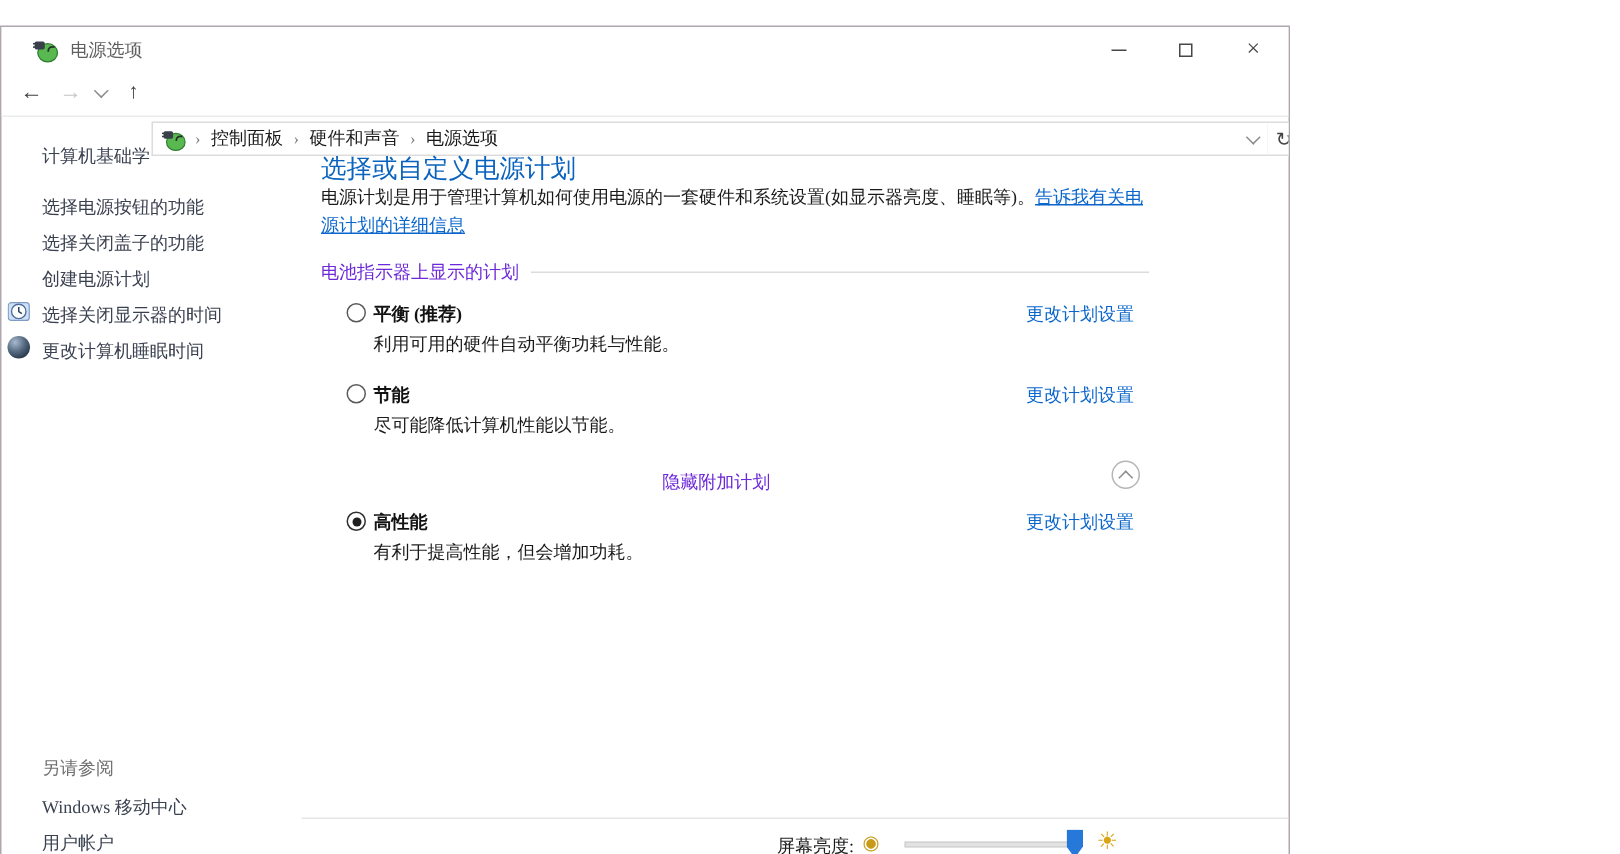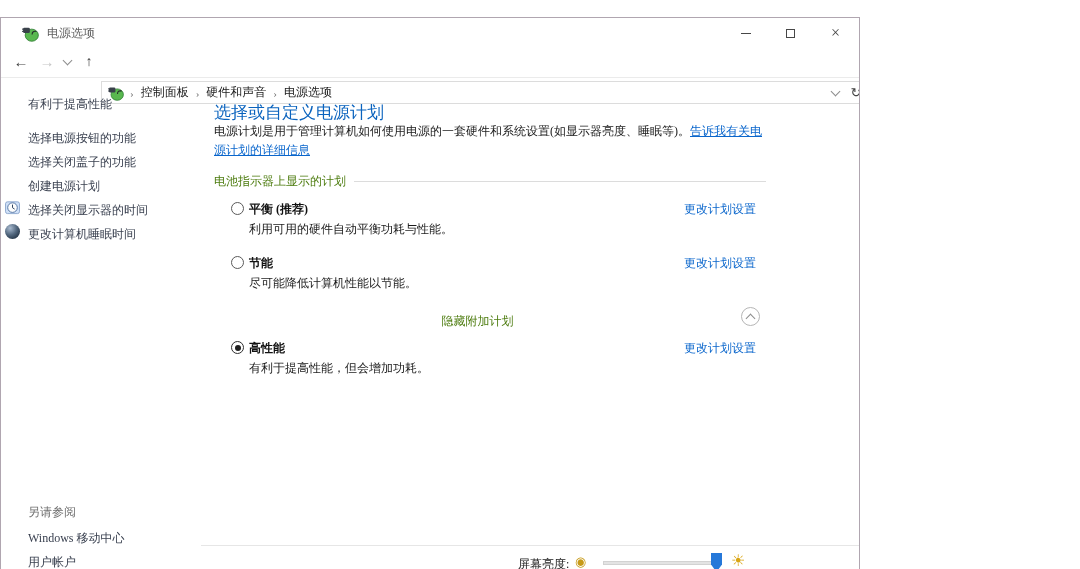--- a/index.html
+++ b/index.html
@@ -50,21 +50,21 @@
     background:radial-gradient(circle at 34% 28%,#a8bacf,#53687f 45%,#263648 80%);}
   .see-hdr{position:absolute;left:27px;top:486px;font-size:12px;color:#707070;}
   #sa1{top:512px;} #sa2{top:536px;}
 
   
   .help-btn{position:absolute;left:1053px;top:63px;width:18px;height:18px;border-radius:50%;background:#1976d2;
     color:#fff;font-size:12px;font-weight:bold;display:flex;align-items:center;justify-content:center;cursor:pointer;}
   .main-title{position:absolute;left:213px;top:83px;font-size:17px;color:#0a63be;white-space:nowrap;}
   .intro{position:absolute;left:213px;top:104px;width:556px;font-size:12px;line-height:19px;color:#1a1a1a;}
   .intro a{color:#0a66cc;text-decoration:underline;cursor:pointer;}
-  .group{position:absolute;left:213px;display:flex;align-items:center;font-size:12px;color:#4d7c0f;}
+  .group{position:absolute;left:213px;display:flex;align-items:center;font-size:12px;color:#6d28d9;}
   #g1{top:155px;width:552px;}
   #g2{top:295px;width:527px;flex-direction:column;}
   .group-label{white-space:nowrap;}
   .rule{flex:1;height:1px;background:#dcdcdc;margin-left:8px;}
   .collapse{position:absolute;left:740px;top:289px;width:19px;height:19px;border:1px solid #b6b6b6;border-radius:50%;
     box-sizing:border-box;display:flex;align-items:center;justify-content:center;cursor:pointer;background:#fff;}
   .chev-up{width:6px;height:6px;border-top:1.4px solid #8d8d8d;border-left:1.4px solid #8d8d8d;
     transform:rotate(45deg);margin-top:3px;}
   .radio{position:absolute;left:230px;width:13px;height:13px;border:1px solid #5a5a5a;border-radius:50%;
     box-sizing:border-box;background:#fff;cursor:pointer;}
@@ -156,21 +156,21 @@
       <input type="text" placeholder="搜索控制面板" style="">
       <span class="search-ico">
         <svg width="13" height="13" viewBox="0 0 13 13">
           <circle cx="5.4" cy="5.4" r="4.2" fill="none" stroke="#555" stroke-width="1.2"></circle>
           <line x1="8.6" y1="8.6" x2="12.2" y2="12.2" stroke="#555" stroke-width="1.3"></line>
         </svg>
       </span>
     </div>
   </div>
 
-  <div class="side-link" id="s1">有利于提高性能</div>
+  <div class="side-link" id="s1">计算机基础学</div>
   <div class="side-link" id="s2">选择电源按钮的功能</div>
   <div class="side-link" id="s3">选择关闭盖子的功能</div>
   <div class="side-link" id="s4">创建电源计划</div>
   <svg class="side-ico" id="si5" viewBox="0 0 15 15">
     <rect x="0.5" y="1.8" width="14" height="11.8" rx="2" fill="#cfe0f7" stroke="#7f9cc7" stroke-width="0.8"></rect>
     <circle cx="7.5" cy="7.6" r="4.8" fill="#fdfdfd" stroke="#4d6e9e" stroke-width="0.9"></circle>
     <path d="M7.5 4.6 L7.5 7.7 L9.6 9.1" stroke="#2e4460" stroke-width="1" fill="none"></path>
   </svg>
   <div class="side-link" id="s5">选择关闭显示器的时间</div>
   <div class="side-ico" id="si6"></div>

